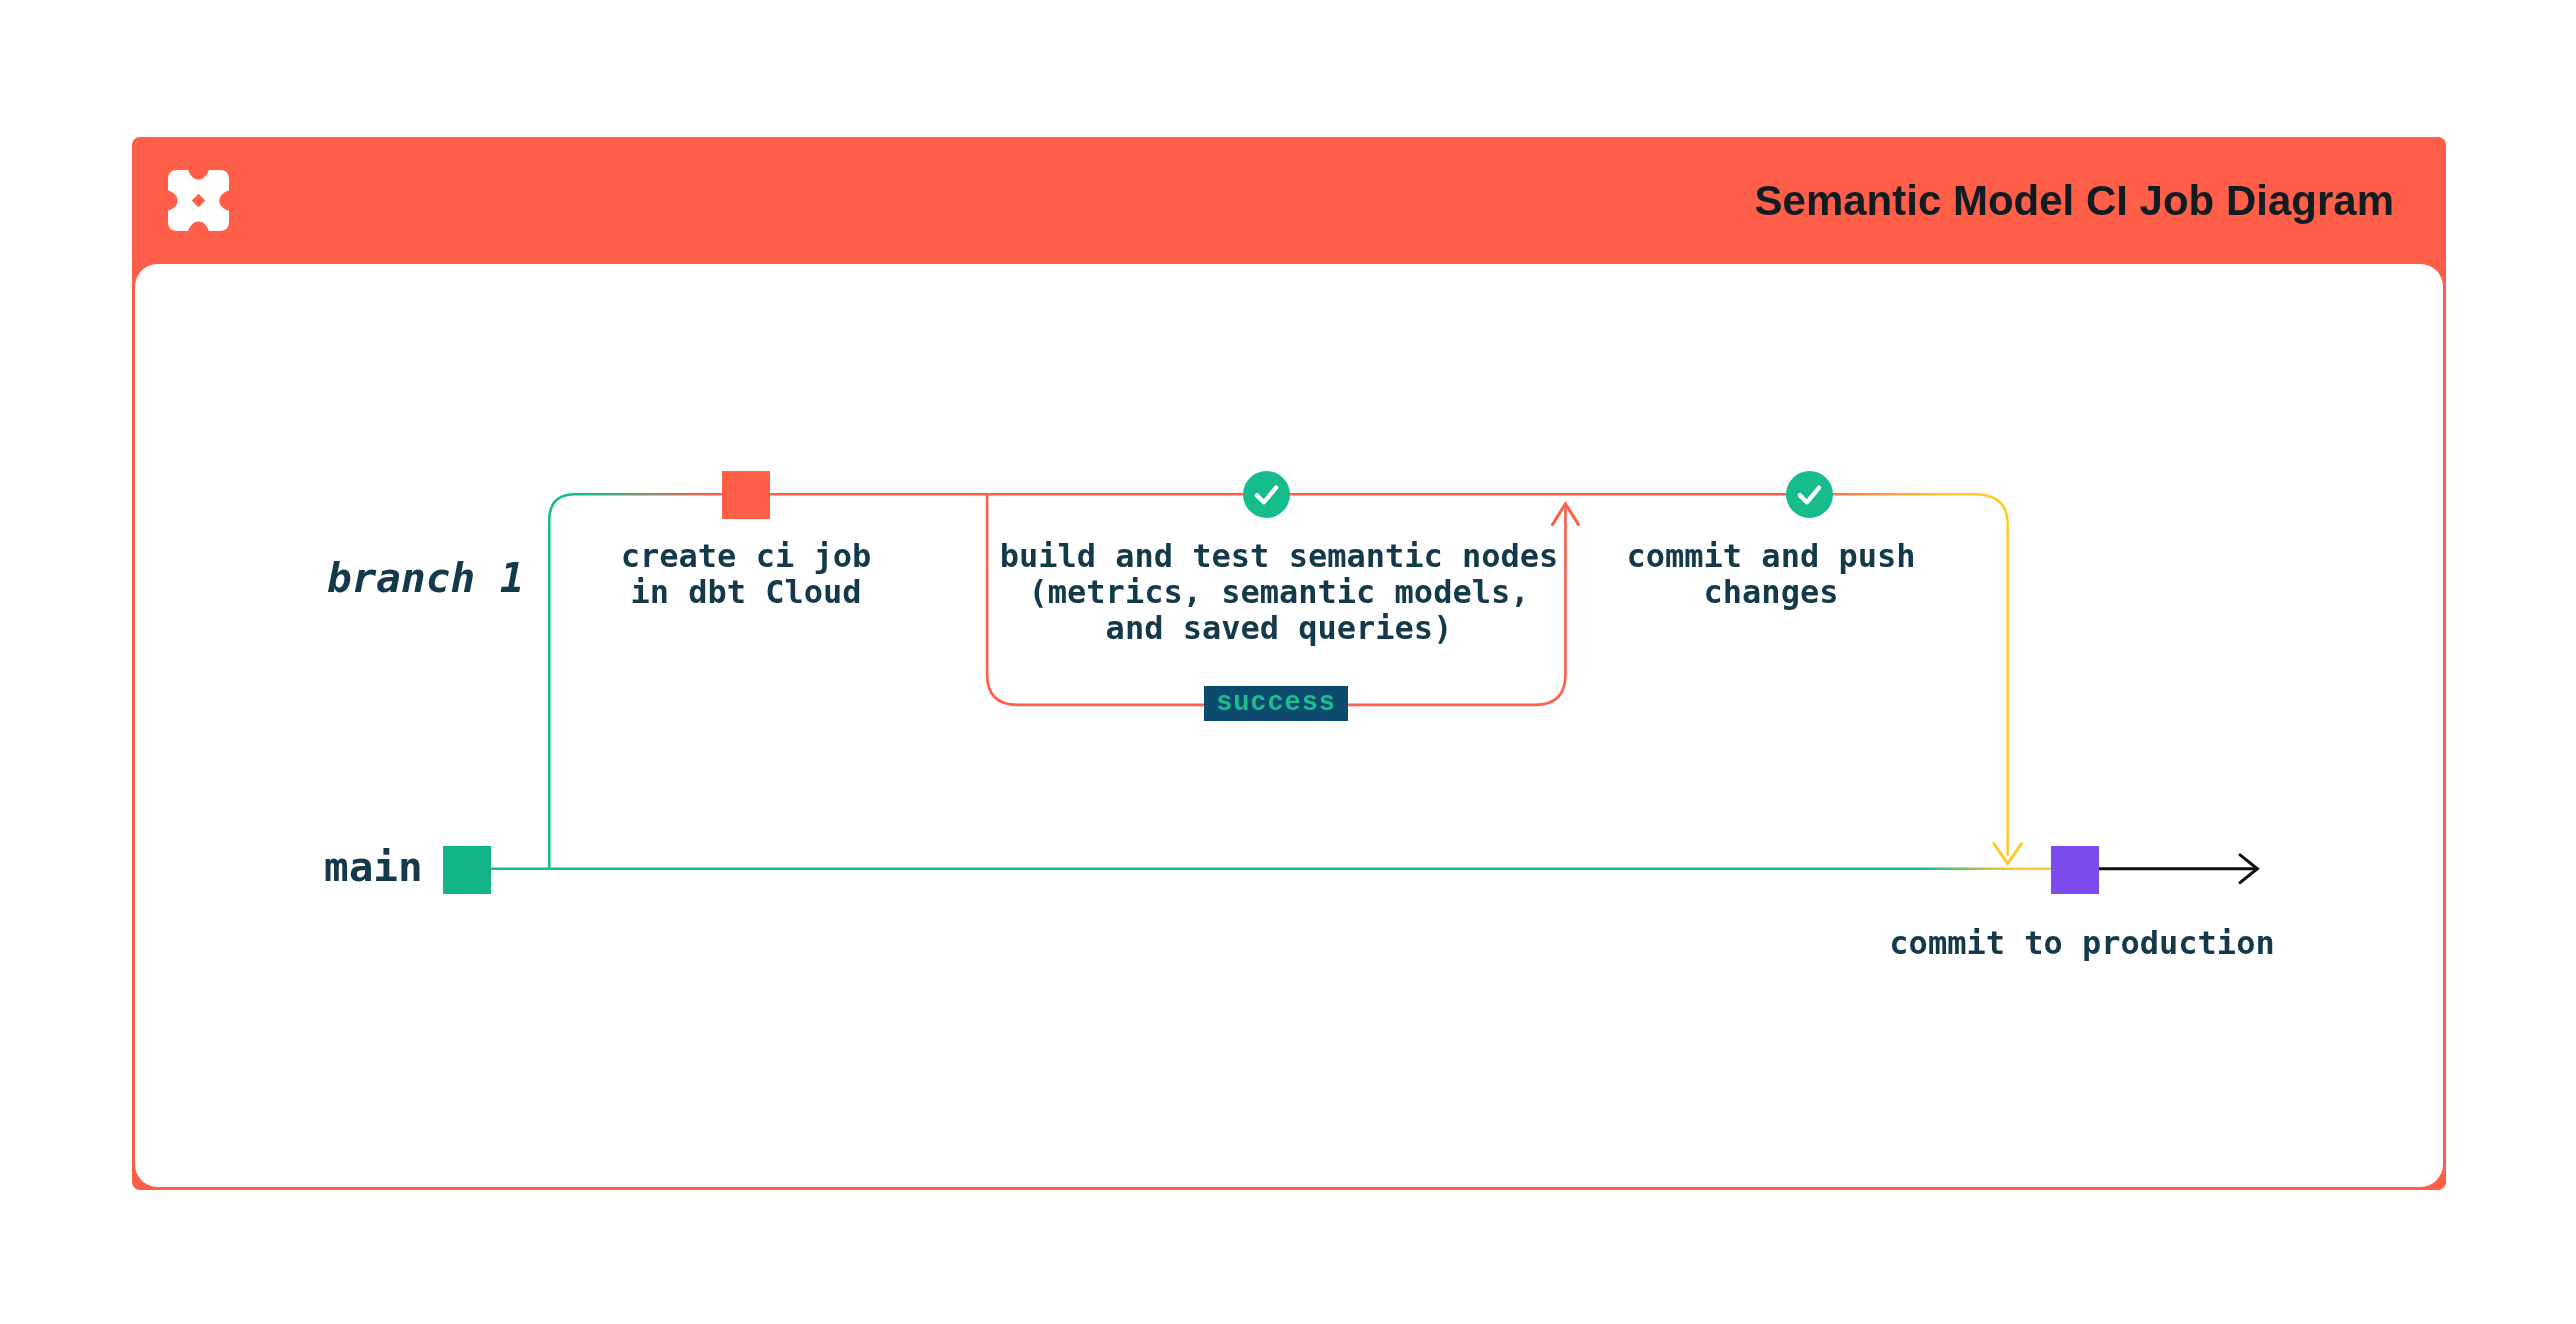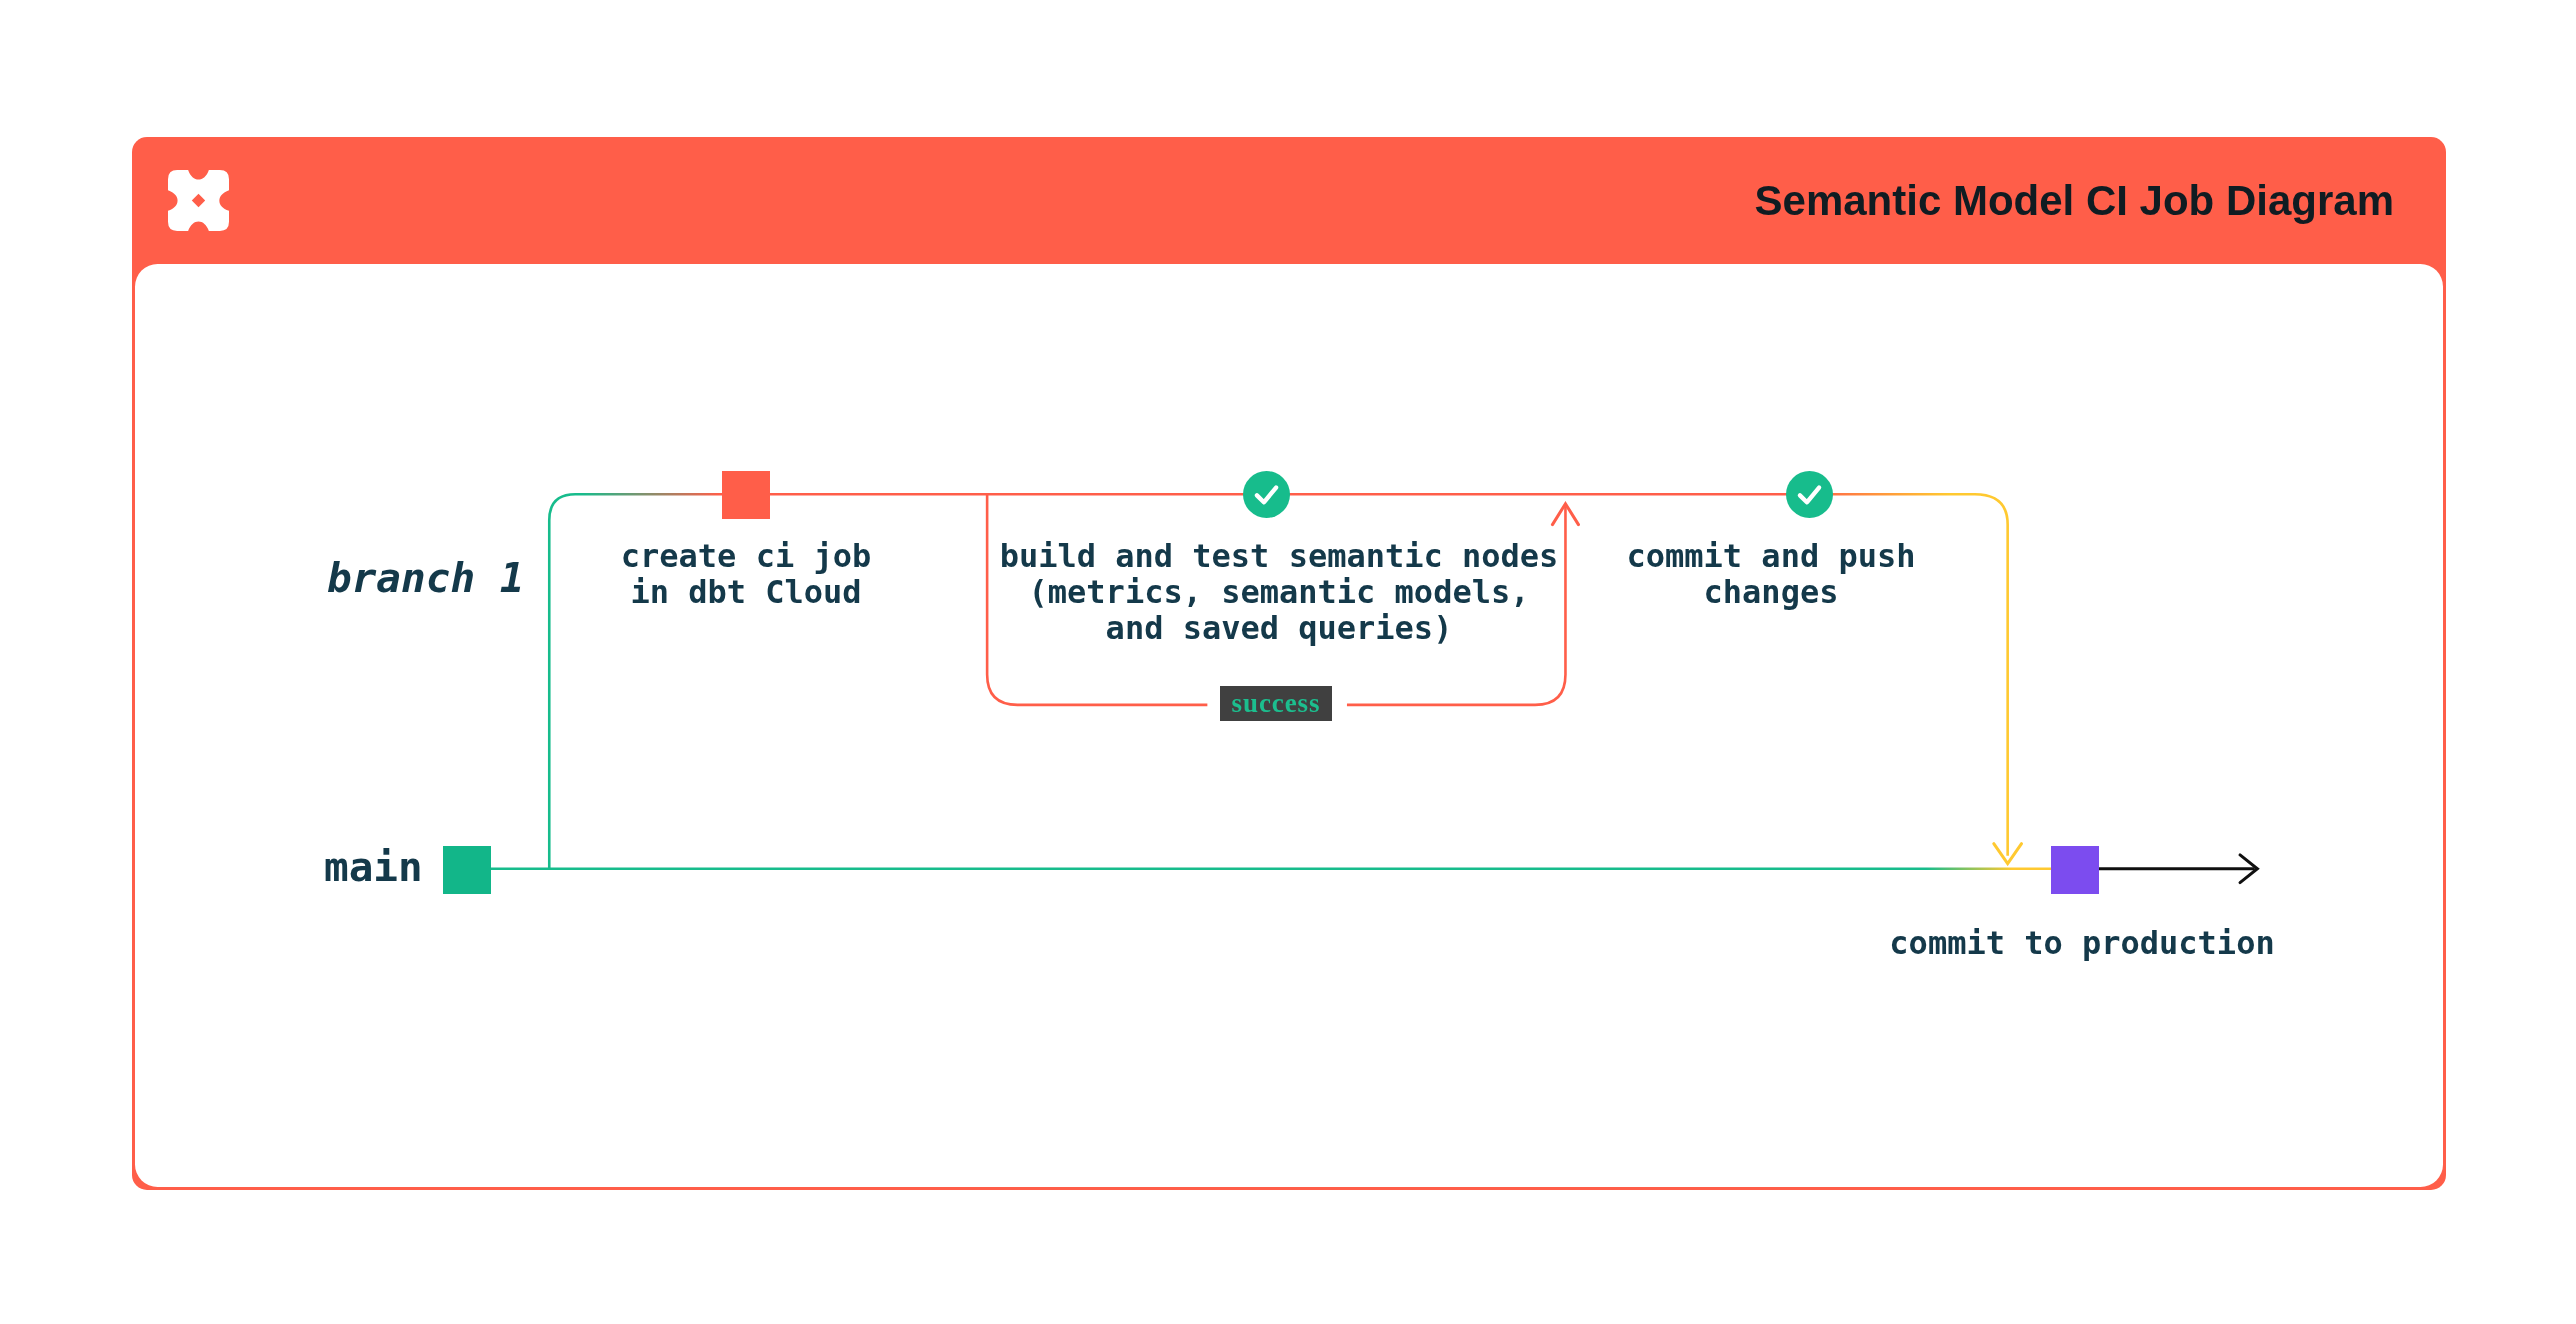--- a/index.html
+++ b/index.html
@@ -2,21 +2,21 @@
 <html style="font-size:14px"><head>
 <meta charset="utf-8">
 <style>
   * { margin: 0; padding: 0; box-sizing: border-box; }
   html, body { width: 2576px; height: 1324px; background: #ffffff; overflow: hidden; }
   body { font-family: "Liberation Sans", sans-serif; position: relative; }
 
   
   .card {
     position: absolute; left: 132px; top: 137px; width: 2314px; height: 1053px;
-    background: #FF5E49; border-radius: 15px;
+    background: #FF5E49; border-radius: 8px;
   }
   .card-header {
     position: absolute; left: 0; top: 0; width: 100%; height: 127px;
     display: flex; align-items: center; justify-content: space-between;
     padding: 0 52px 0 36px;
   }
   .logo { width: 61px; height: 61px; display: block; }
   .card-title {
     color: #101c22; font-size: 42px; font-weight: bold; letter-spacing: 0px;
     font-family: "Liberation Sans", sans-serif; white-space: nowrap;
@@ -57,22 +57,22 @@
   .lbl-create { left: 529px;  top: 538px; width: 434px; }
   .lbl-build  { left: 993px; top: 538px; width: 572px; }
   .lbl-commit { left: 1554px; top: 538px; width: 434px; }
   .lbl-merge  { left: 1839px; top: 925px; width: 486px; }
 
   .success-wrap {
     position: absolute; left: 1137px; top: 686px; width: 278px;
     display: flex; justify-content: center;
   }
   .success-text {
-    background: #404040; padding: 0 12px;
-    font-family: Liberation Serif, serif; font-weight: bold;
+    background: #0c4a6e; padding: 0 12px;
+    font-family: Liberation Mono, monospace; font-weight: bold;
     font-size: 27px; line-height: 35px; letter-spacing: 0.9px; color: #1CBE8E;
   }
 </style>
 </head>
 <body>
 
 <div class="card">
 
   <div class="card-header">
     <svg class="logo" viewBox="0 0 100 100" aria-hidden="true">

